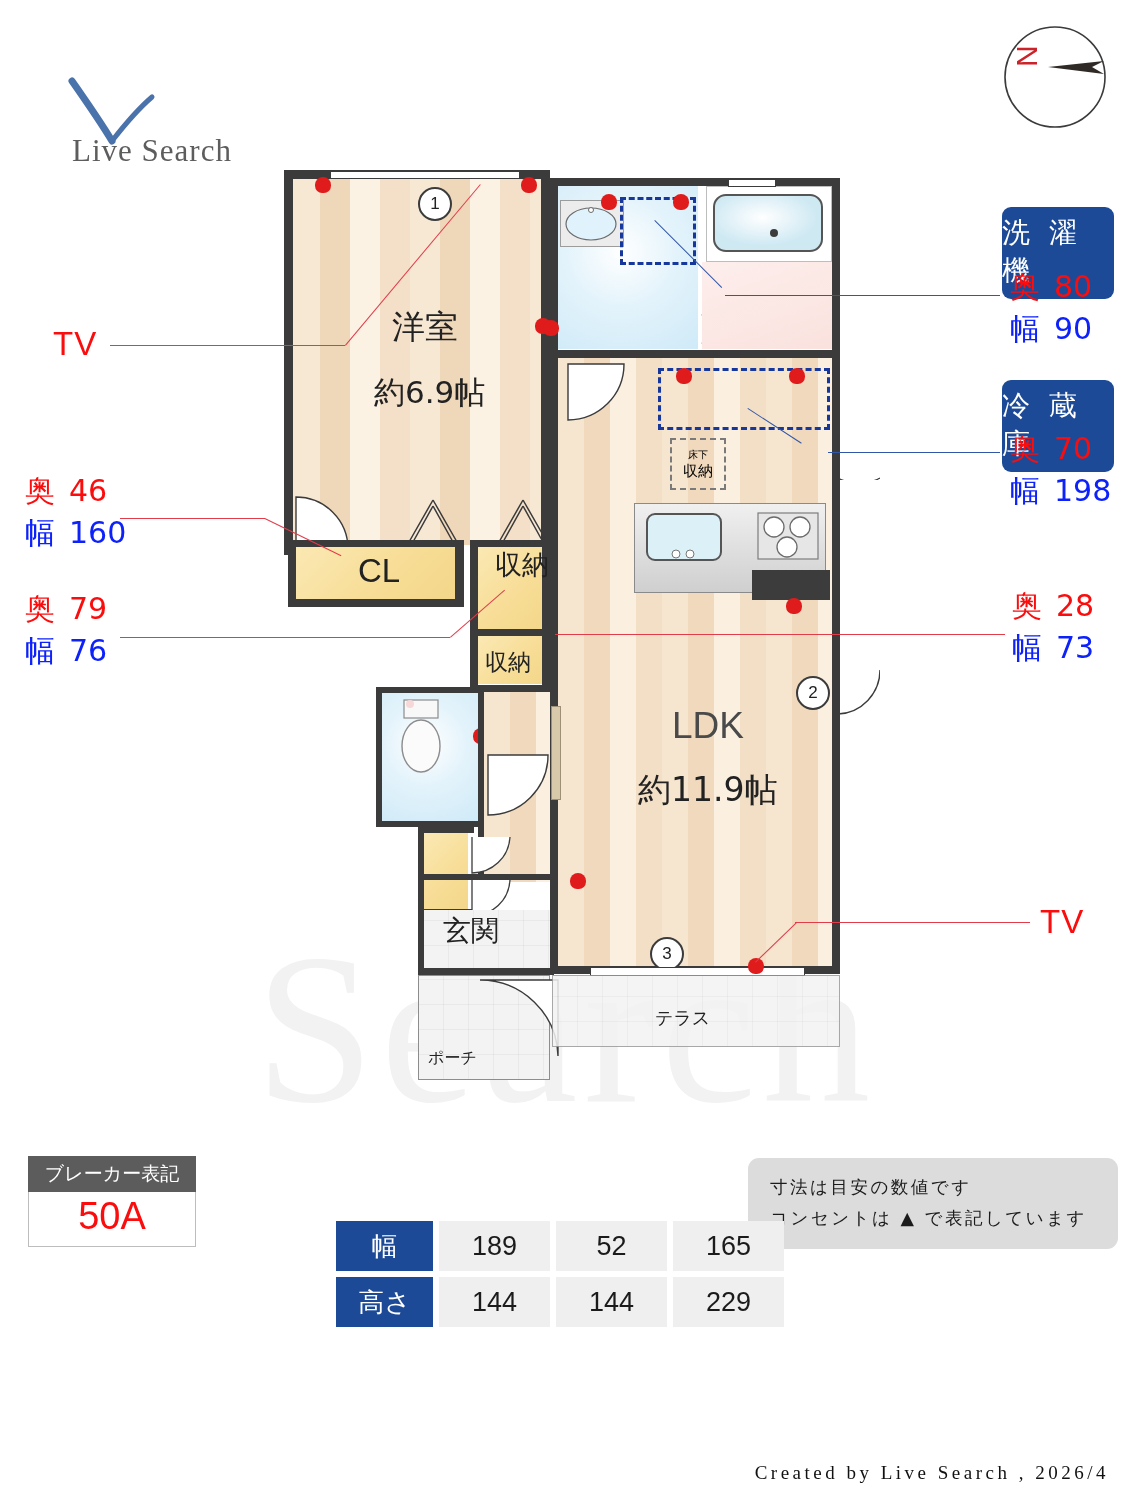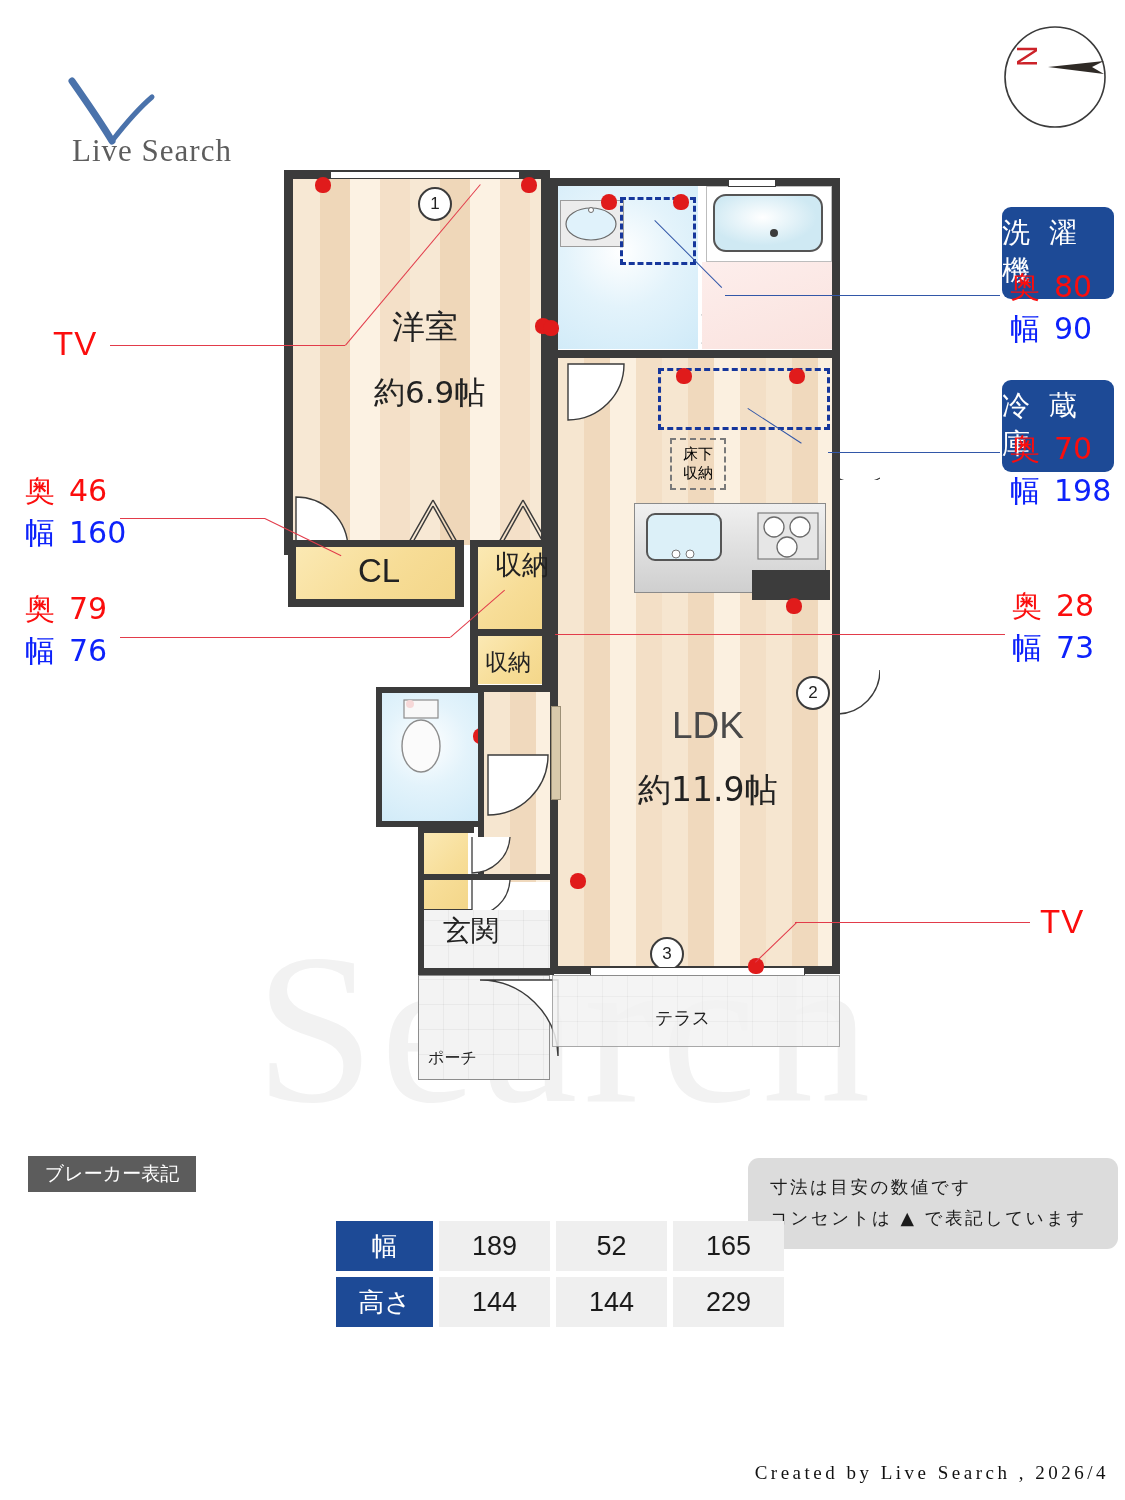--- a/index.html
+++ b/index.html
@@ -217,21 +217,21 @@
   <div class="wall abs" style="left:832px;top:358px;width:8px;height:616px;"></div>
   <div class="wall abs" style="left:550px;top:966px;width:290px;height:8px;"></div>
   <div class="lbl" style="left:672px;top:705px;font-size:37px;color:#4a4a4a;">LDK</div>
   <div class="lbl jp" style="left:638px;top:768px;font-size:33px;">約11.9帖</div>
 
   <div class="dashbox" style="left:658px;top:368px;width:172px;height:62px;"></div>
   <div class="outlet" style="left:676px;top:368px;"></div>
   <div class="outlet" style="left:789px;top:368px;"></div>
 
   <div class="dashgray" style="left:670px;top:438px;width:56px;height:52px;flex-direction:column;">
-    <span class="jp" style="font-size:15px;">床下</span>
+    <span class="jp" style="font-size:10px;">床下</span>
     <span class="jp" style="font-size:15px;">収納</span>
   </div>
 
   <svg class="abs" style="left:566px;top:362px;" width="62" height="62">
      <path d="M2 2 L2 58 A56 56 0 0 0 58 2 Z" fill="#ffffff" stroke="#3b3b3b" stroke-width="1.4"></path>
   </svg>
 
   <div class="abs" style="left:634px;top:503px;width:192px;height:90px;background:linear-gradient(180deg,#f0f0f0,#cfcfcf);border:1.5px solid #8a8a8a;box-sizing:border-box;"></div>
   <svg class="abs" style="left:645px;top:512px;" width="80" height="52">
      <rect x="2" y="2" width="74" height="46" rx="8" fill="#dcf0f8" stroke="#555" stroke-width="2"></rect>
@@ -350,20 +350,21 @@
 </div>
 
 <div class="tagbox jp" style="left:1002px;top:380px;width:112px;">冷 蔵 庫</div>
 <div class="dimgrp" style="left:1010px;top:428px;">
   <div class="d1"><span class="k jp">奥</span><span>70</span></div>
   <div class="d2"><span class="k jp">幅</span><span>198</span></div>
 </div>
 
 <div class="abs" id="breaker">
   <div class="bh">ブレーカー表記</div>
+  <div class="bv">50A</div>
 </div>
 
 <div class="abs" id="note">
   <div>寸法は目安の数値です</div>
   <div>コンセントは ▲ で表記しています</div>
 </div>
 
 <div class="abs" id="curtain">
   <table class="cs">
     <tbody>

